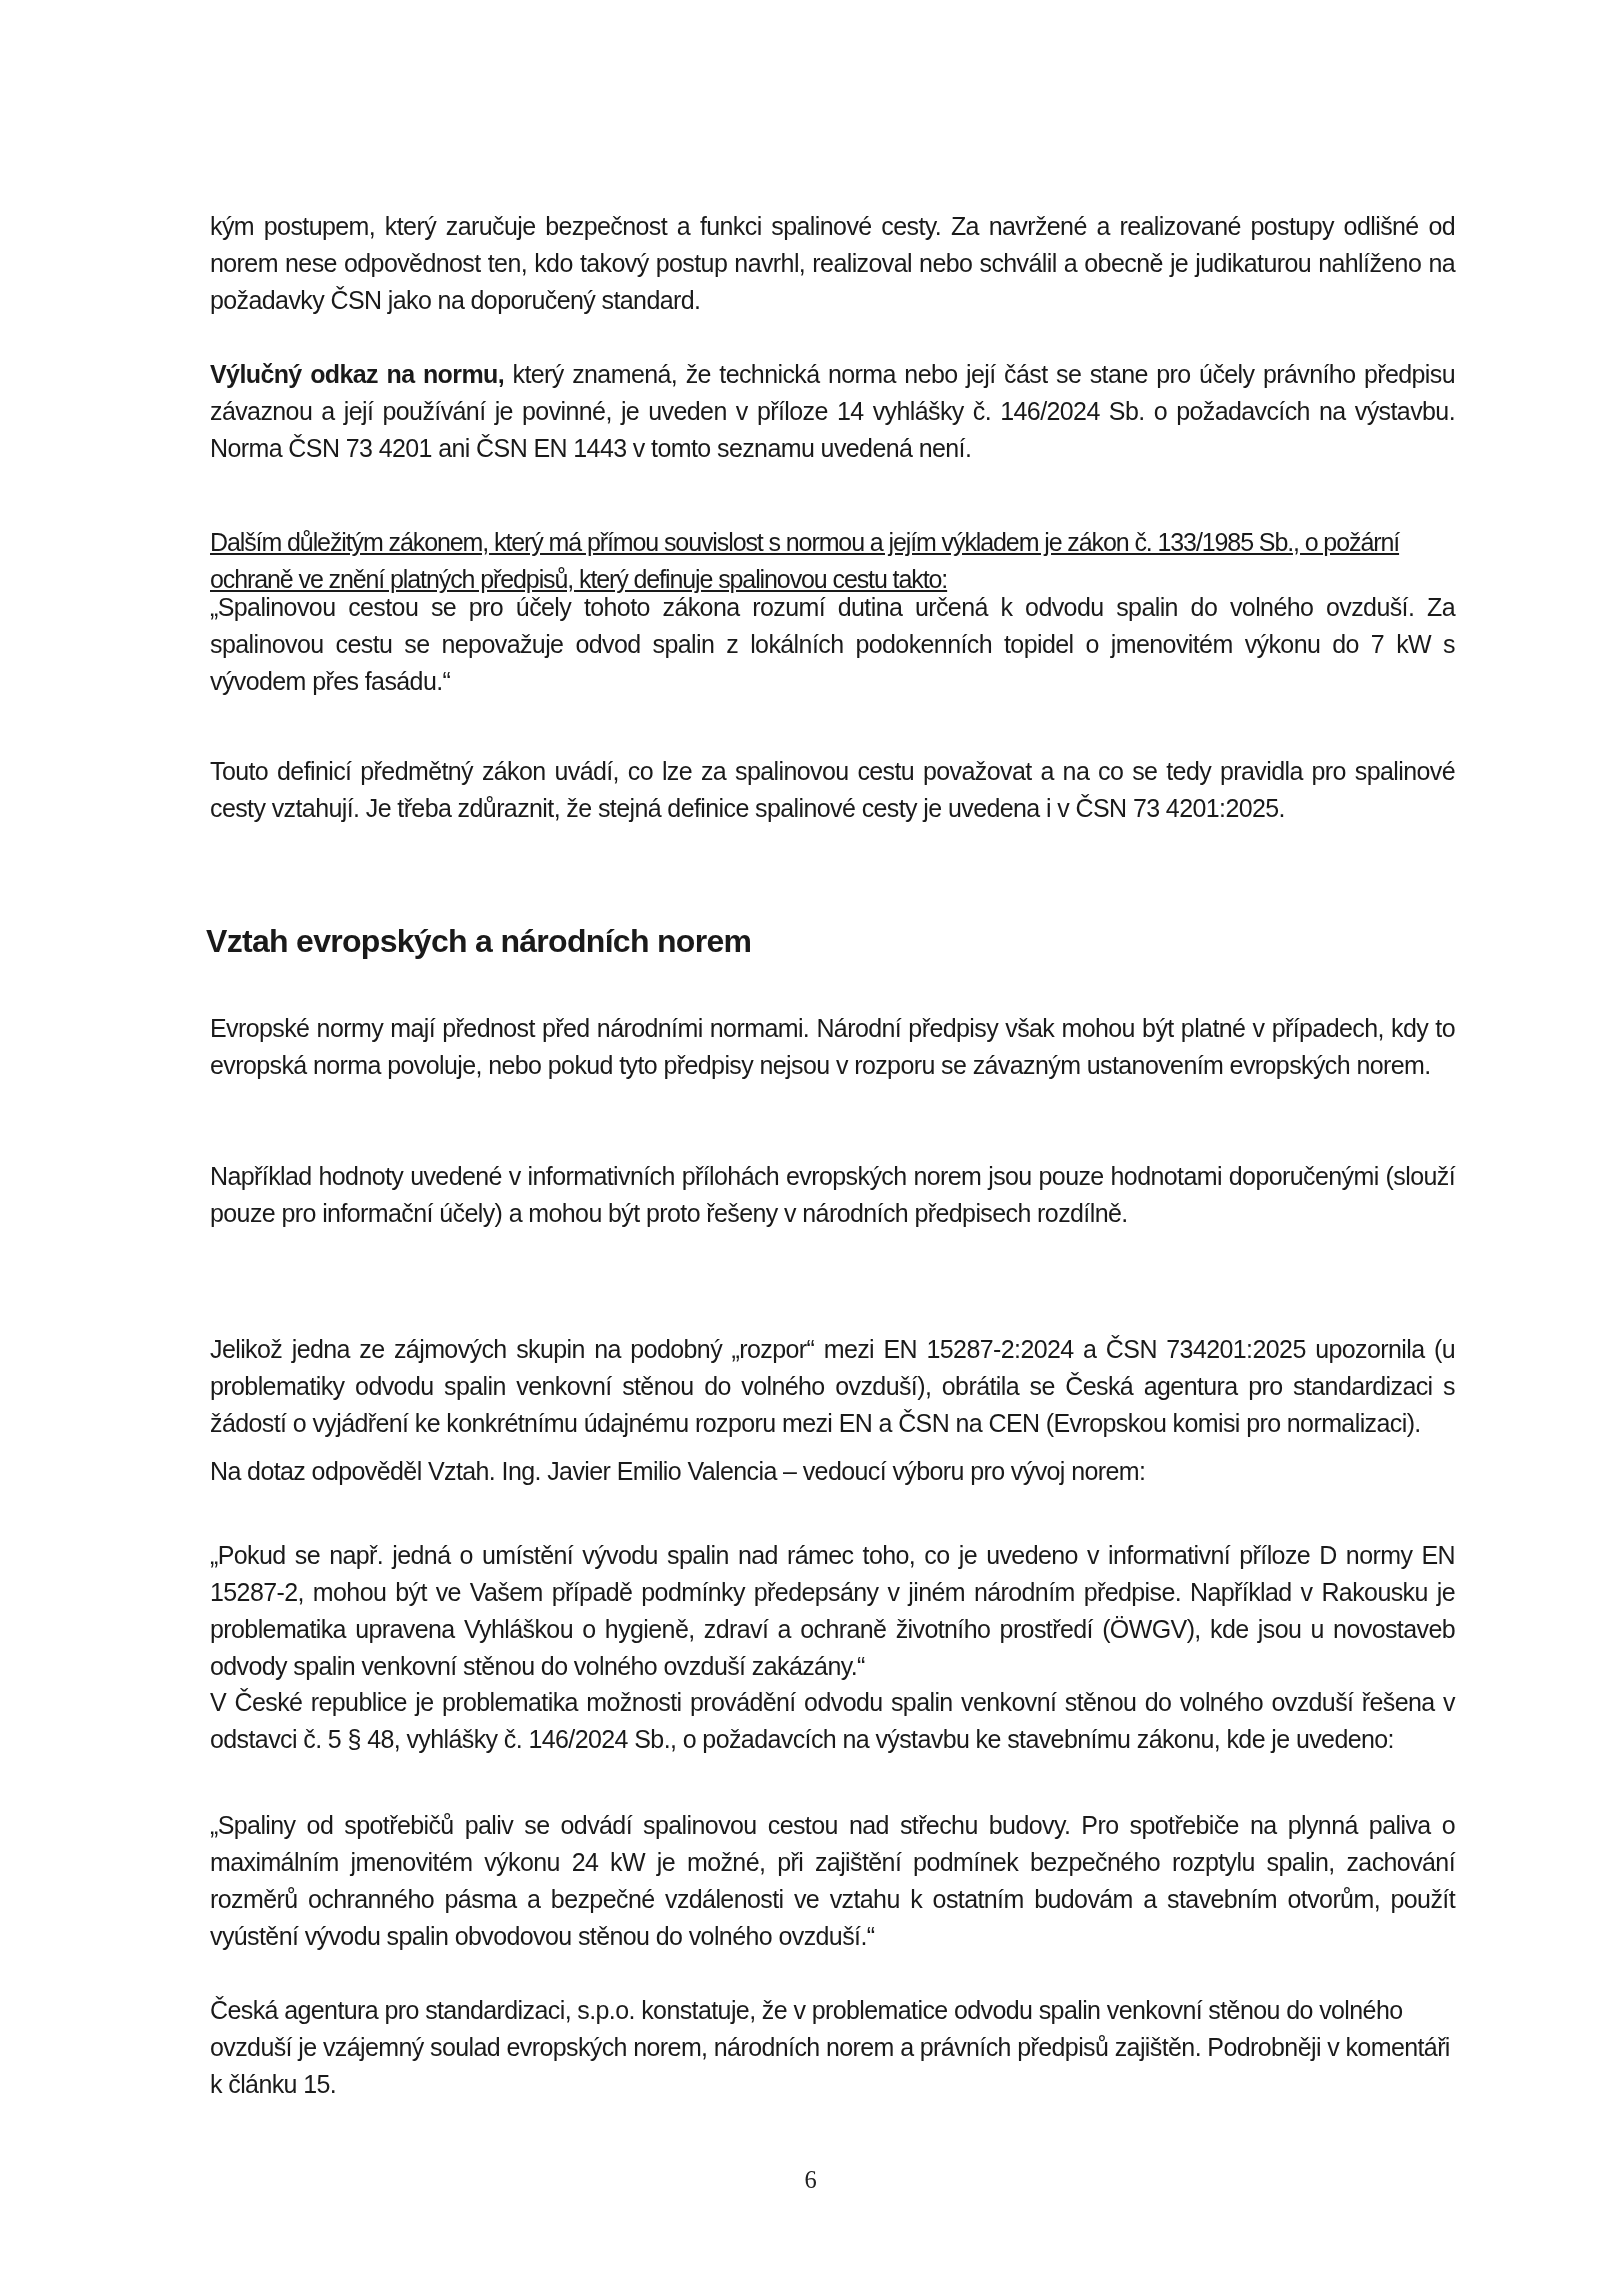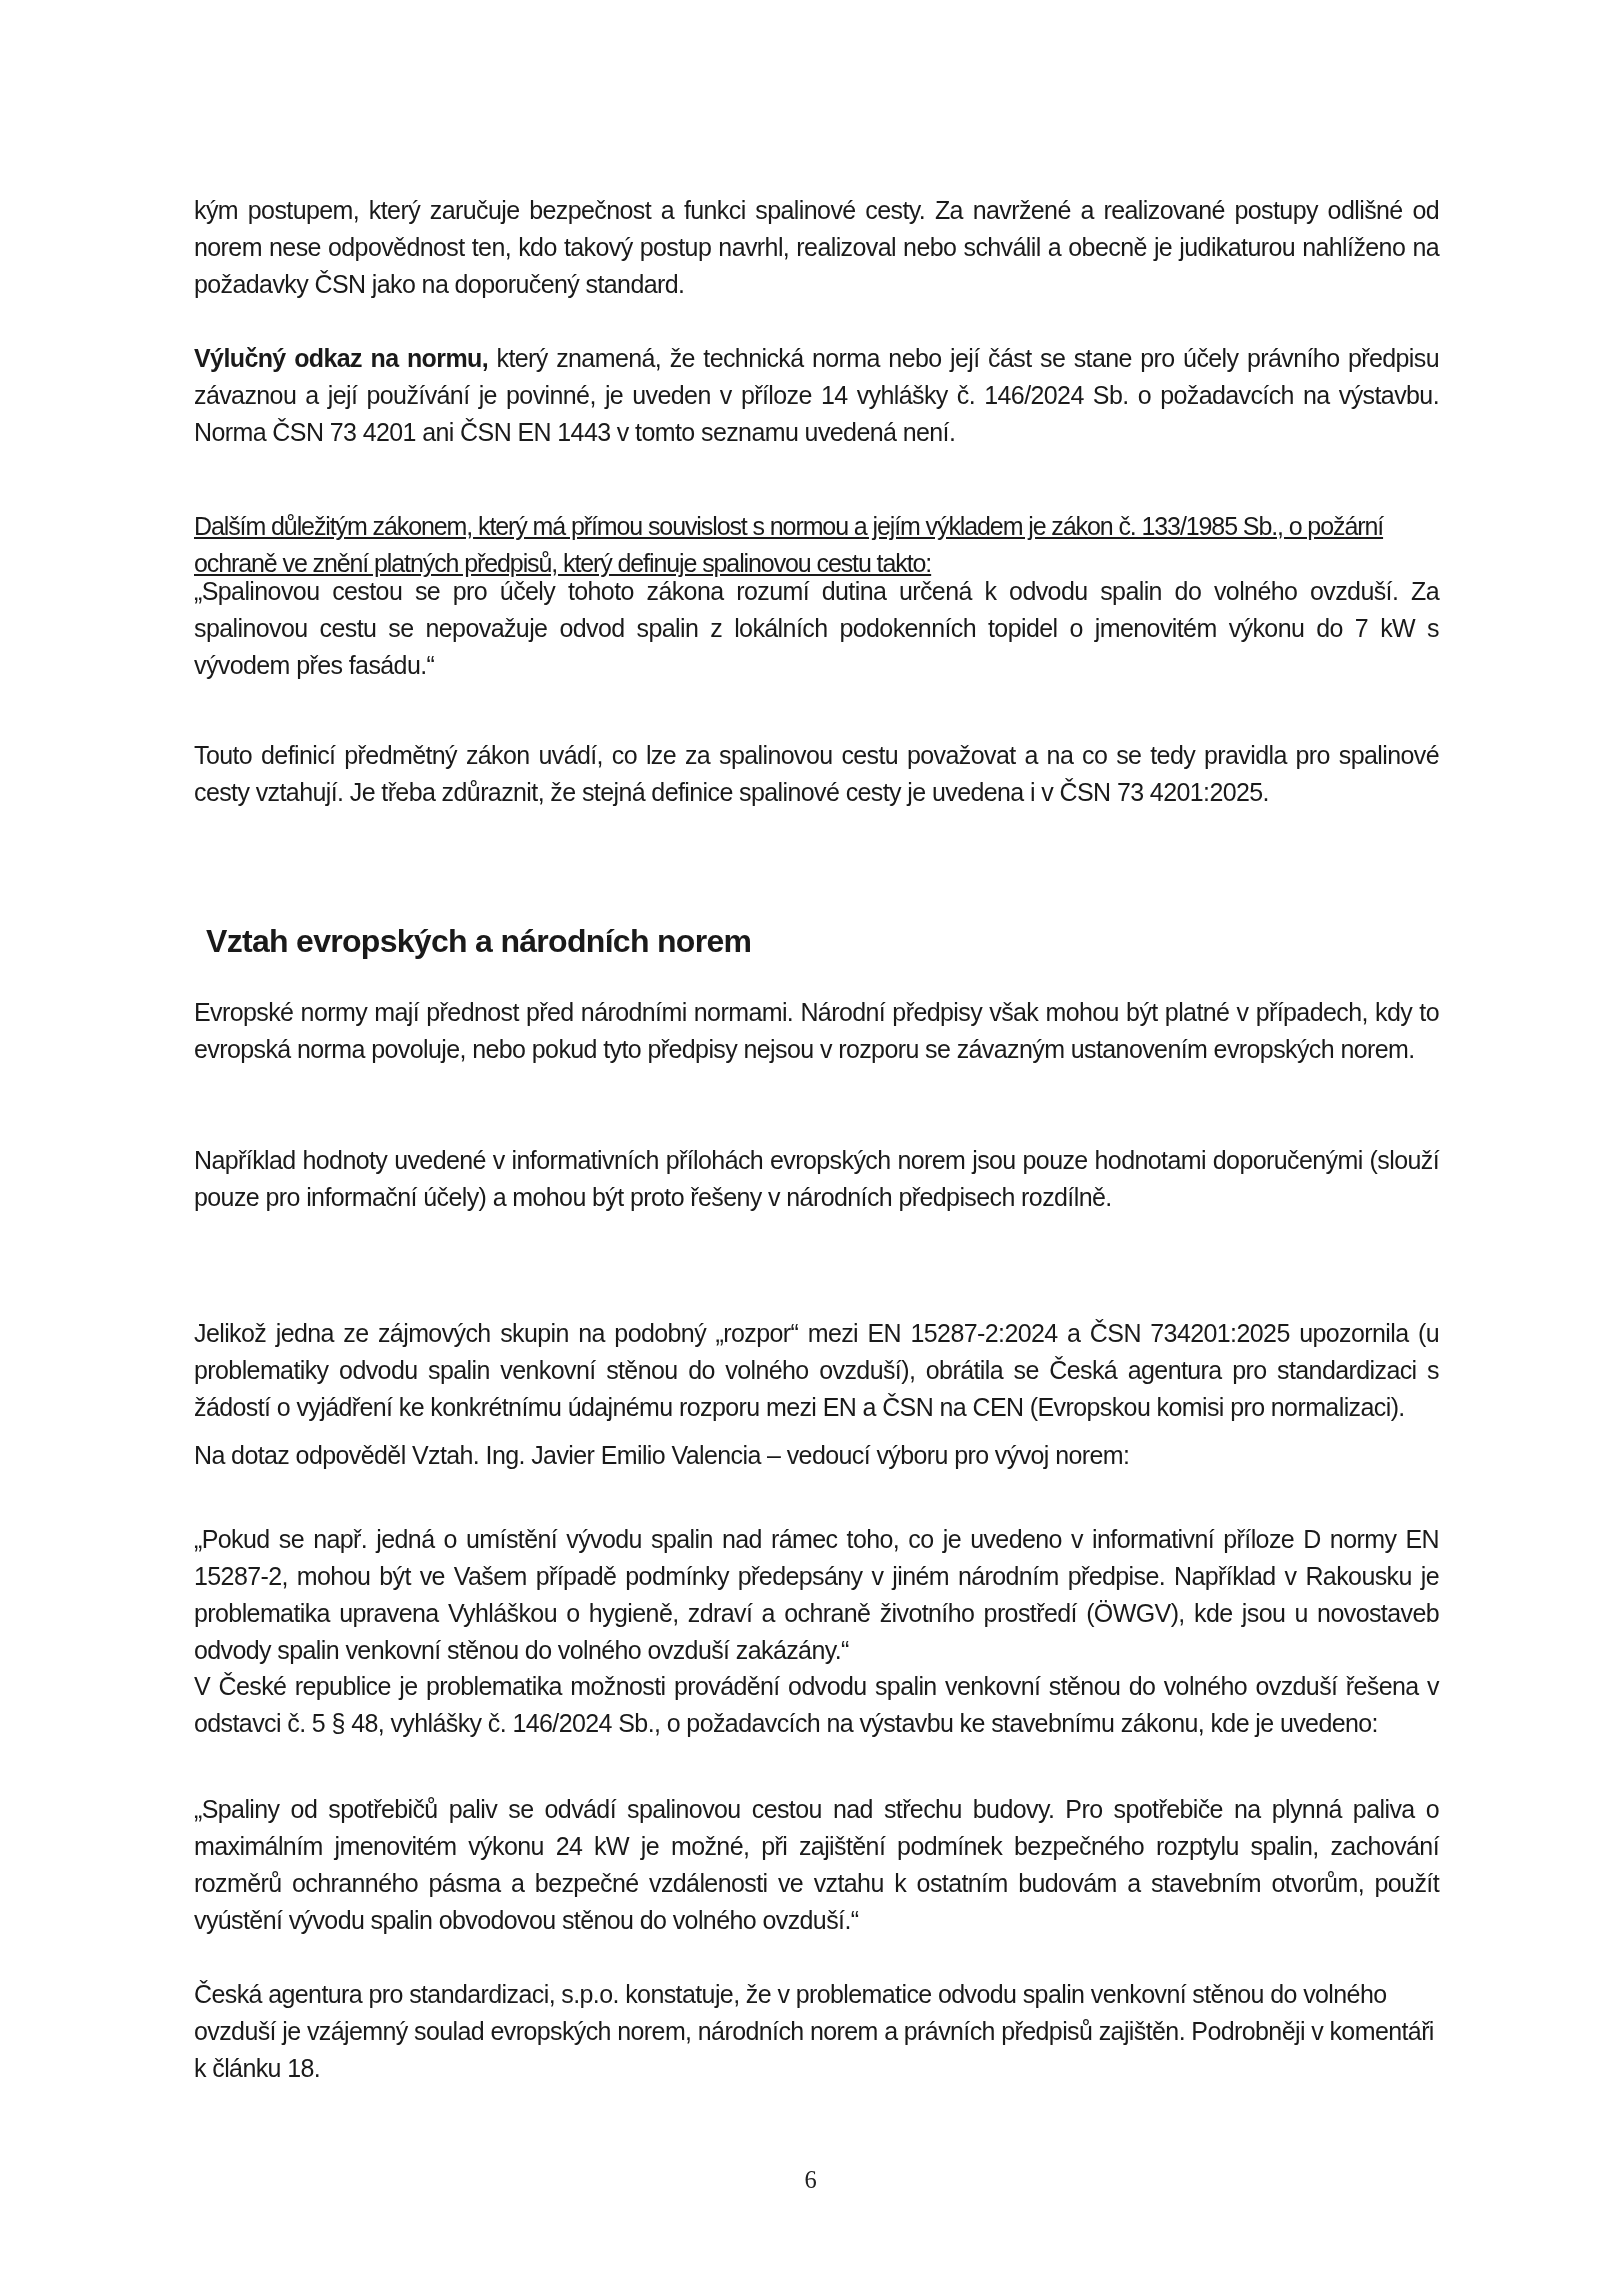--- a/index.html
+++ b/index.html
@@ -4,21 +4,21 @@
   <style>
     html, body { margin: 0; padding: 0; background: #ffffff; }
     body { width: 1621px; height: 2293px; position: relative; overflow: hidden; }
     .page {
       position: absolute; left: 194px; top: 0; width: 1245px;
       color: #1a1a1a;
       font-family: "Liberation Sans", sans-serif;
       font-size: 25px; line-height: 37px;
       letter-spacing: -0.6px;
     }
-    .para { position: absolute; left: 0; width: 1245px; margin: 0; }
+    .para { position: absolute; left: 0; width: 1245px; margin: 16px; }
     .justify { text-align: justify; text-align-last: left; }
     .it { }
     .b { font-weight: bold; }
     .heading {
       position: absolute; left: 0; margin: 12px;
       font-weight: bold; font-size: 32px; line-height: 39px; letter-spacing: -0.7px;
     }
     .pagenum {
       position: absolute; left: 0; width: 1621px; top: 2166px;
       text-align: center; font-family: "Liberation Serif", serif; font-size: 24.5px; color: #222;
@@ -47,17 +47,17 @@
   <p class="para justify" style="top:1315px;">Jelikož jedna ze zájmových skupin na podobný „rozpor“ mezi EN 15287-2:2024 a ČSN 734201:2025 upozornila (u problematiky odvodu spalin venkovní stěnou do volného ovzduší), obrátila se Česká agentura pro standardizaci s žádostí o vyjádření ke konkrétnímu údajnému rozporu mezi EN a ČSN na CEN (Evropskou komisi pro normalizaci).</p>
 
   <p class="para" style="top:1437px;">Na dotaz odpověděl Vztah. Ing. Javier Emilio Valencia – vedoucí výboru pro vývoj norem:</p>
 
   <p class="para justify it" style="top:1521px;">„Pokud se např. jedná o umístění vývodu spalin nad rámec toho, co je uvedeno v informativní příloze D normy EN 15287-2, mohou být ve Vašem případě podmínky předepsány v jiném národním předpise. Například v Rakousku je problematika upravena Vyhláškou o hygieně, zdraví a ochraně životního prostředí (ÖWGV), kde jsou u novostaveb odvody spalin venkovní stěnou do volného ovzduší zakázány.“</p>
 
   <p class="para justify" style="top:1668px;">V České republice je problematika možnosti provádění odvodu spalin venkovní stěnou do volného ovzduší řešena v odstavci č. 5 § 48, vyhlášky č. 146/2024 Sb., o požadavcích na výstavbu ke stavebnímu zákonu, kde je uvedeno:</p>
 
   <p class="para justify it" style="top:1791px;">„Spaliny od spotřebičů paliv se odvádí spalinovou cestou nad střechu budovy. Pro spotřebiče na plynná paliva o maximálním jmenovitém výkonu 24 kW je možné, při zajištění podmínek bezpečného rozptylu spalin, zachování rozměrů ochranného pásma a bezpečné vzdálenosti ve vztahu k ostatním budovám a stavebním otvorům, použít vyústění vývodu spalin obvodovou stěnou do volného ovzduší.“</p>
 
-  <p class="para" style="top:1976px;">Česká agentura pro standardizaci, s.p.o. konstatuje, že v problematice odvodu spalin venkovní stěnou do volného ovzduší je vzájemný soulad evropských norem, národních norem a právních předpisů zajištěn. Podrobněji v komentáři k článku 18.</p>
+  <p class="para" style="top:1976px;">Česká agentura pro standardizaci, s.p.o. konstatuje, že v problematice odvodu spalin venkovní stěnou do volného ovzduší je vzájemný soulad evropských norem, národních norem a právních předpisů zajištěn. Podrobněji v komentáři k článku 15.</p>
 </div>
 
 <div class="pagenum">6</div>
 
 
 </body></html>

